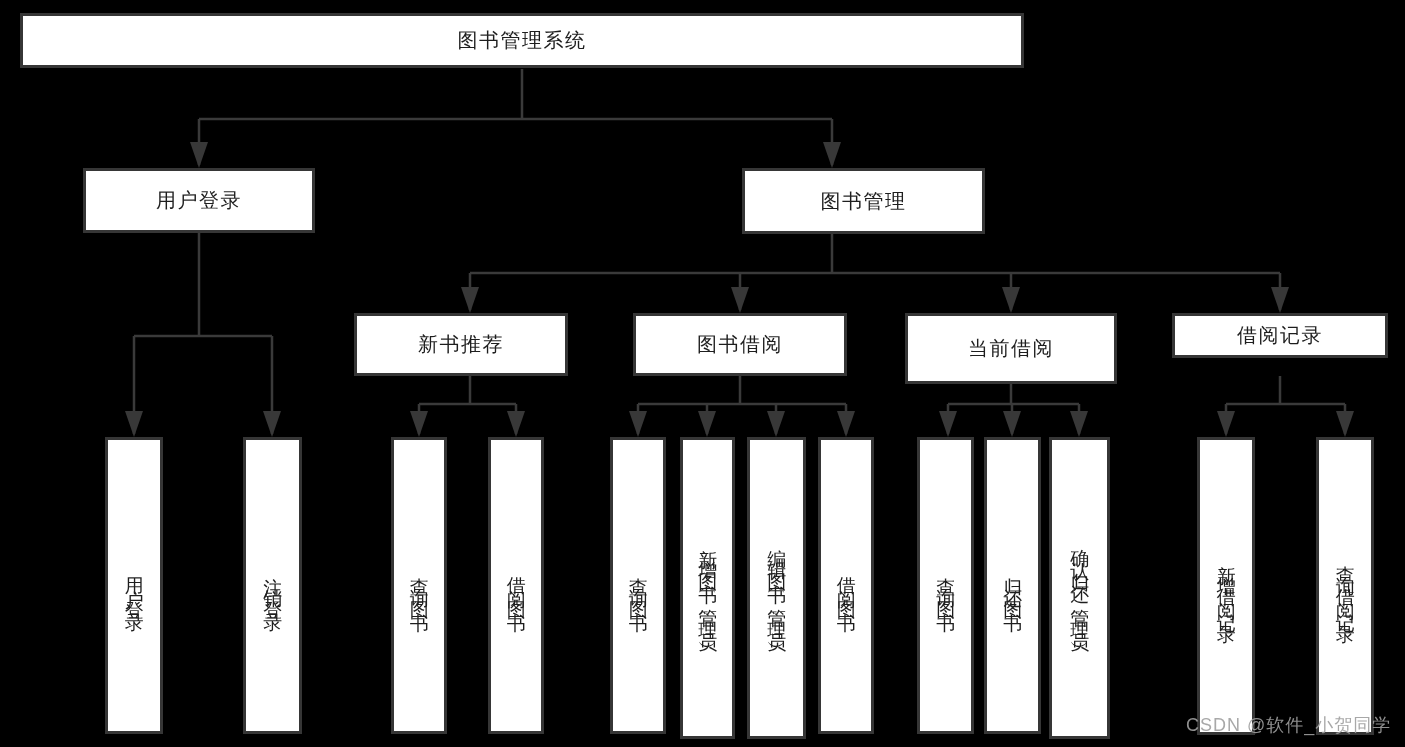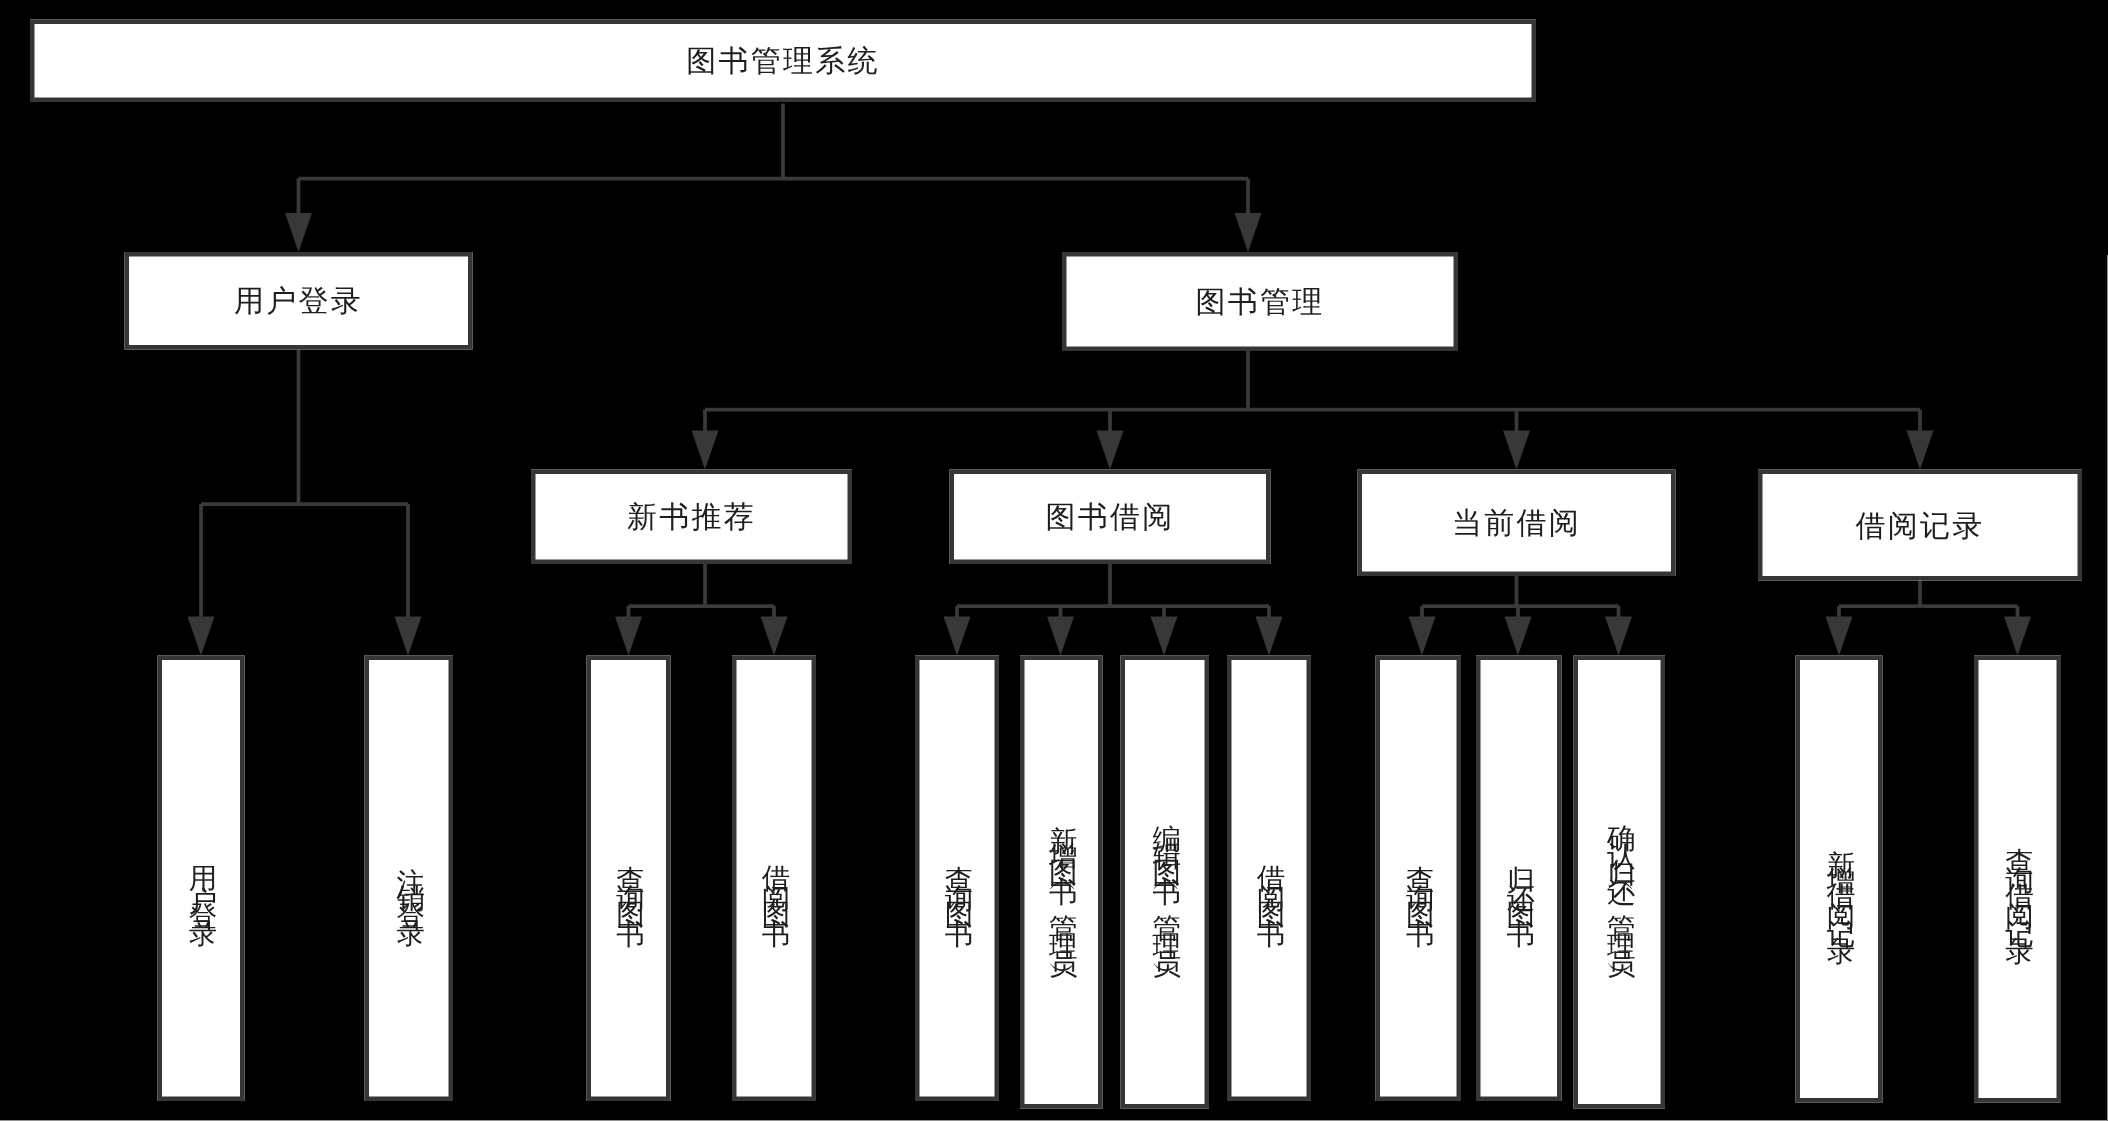--- a/index.html
+++ b/index.html
@@ -60,34 +60,34 @@
       </g>
   </svg>
 
   <div class="node h" style="left:20px;top:13px;width:1004px;height:55px">
     <span>图书管理系统</span>
   </div>
 
   <div class="node h" style="left:83px;top:168px;width:232px;height:65px">
     <span>用户登录</span>
   </div>
-  <div class="node h" style="left:708px;top:168px;width:264px;height:66px">
+  <div class="node h" style="left:742px;top:168px;width:243px;height:66px">
     <span>图书管理</span>
   </div>
 
   <div class="node h" style="left:354px;top:313px;width:214px;height:63px">
     <span>新书推荐</span>
   </div>
   <div class="node h" style="left:633px;top:313px;width:214px;height:63px">
     <span>图书借阅</span>
   </div>
   <div class="node h" style="left:905px;top:313px;width:212px;height:71px">
     <span>当前借阅</span>
   </div>
-  <div class="node h" style="left:1172px;top:313px;width:216px;height:74px">
+  <div class="node h" style="left:1172px;top:313px;width:216px;height:45px">
     <span>借阅记录</span>
   </div>
 
   <div class="node leaf" style="left:105px;top:437px;width:58px;height:297px">
     <span class="vtext">用户登录</span>
   </div>
   <div class="node leaf" style="left:243px;top:437px;width:59px;height:297px">
     <span class="vtext">注销登录</span>
   </div>
 
@@ -121,14 +121,15 @@
     <span class="vtext">确认归还（管理员）</span>
   </div>
 
   <div class="node leaf" style="left:1197px;top:437px;width:58px;height:298px">
     <span class="vtext">新增借阅记录</span>
   </div>
   <div class="node leaf" style="left:1316px;top:437px;width:58px;height:298px">
     <span class="vtext">查询借阅记录</span>
   </div>
 
+  <div class="watermark">CSDN @软件_小贺同学</div>
 
 </div>
 
 </body></html>

